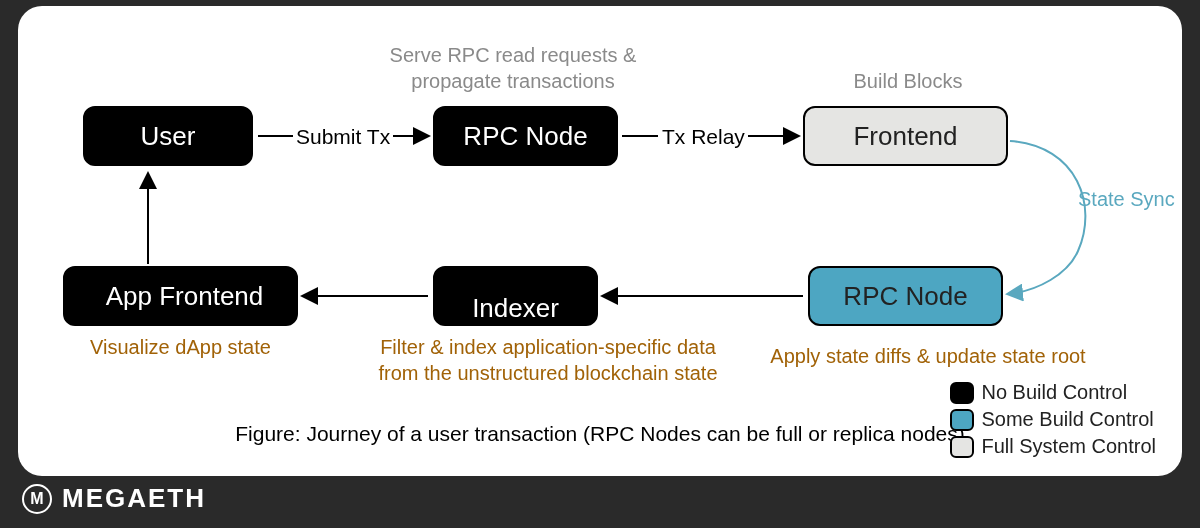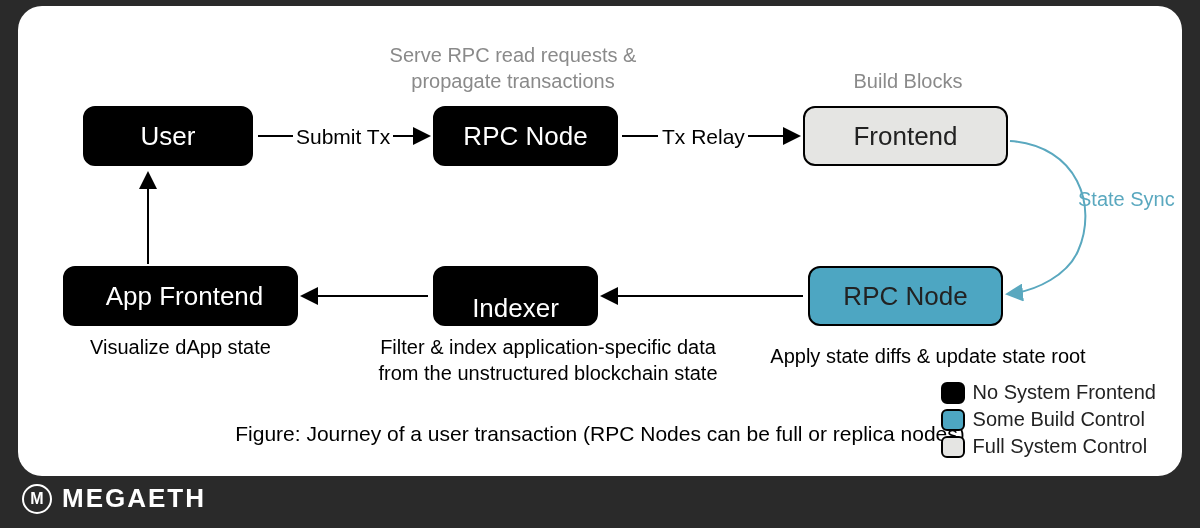--- a/index.html
+++ b/index.html
@@ -27,21 +27,21 @@
     border-radius: 12px;
     font-size: 26px;
     height: 60px;
     border: 2px solid #000;
   }
   .node-black { background: #000; color: #fff; }
   .node-light { background: #e5e5e3; color: #222; }
   .node-teal  { background: #4da6c2; color: #222; }
 
   .label { position: absolute; color: #8a8a8a; font-size: 20px; line-height: 1.3; text-align: center; }
-  .label-teal { color: #000000; }
+  .label-teal { color: #a16207; }
   .caption { position: absolute; color: #000000; font-size: 21px; text-align: center; width: 100%; }
 
   svg.overlay { position: absolute; left: 0; top: 0; width: 1164px; height: 470px; pointer-events: none; }
   .arrow-lbl { font-size: 21px; fill: #000; }
 
   .legend { position: absolute; right: 26px; bottom: 18px; }
   .legend-row { display: flex; align-items: center; gap: 8px; font-size: 20px; color: #222; margin-top: 4px; }
   .swatch { width: 24px; height: 22px; border-radius: 6px; border: 2px solid #000; display: inline-block; }
   .sw-black { background: #000; }
   .sw-teal  { background: #4da6c2; }
@@ -137,21 +137,21 @@
     <line x1="130" y1="258" x2="130" y2="168" stroke="#000" stroke-width="2" marker-end="url(#ah)"></line>
   </svg>
 
   <div class="caption" style="bottom:30px; left:0;">
     <span>Figure: Journey of a user transaction (RPC Nodes can be full or replica nodes)</span>
   </div>
 
   <div class="legend">
     <div class="legend-row">
       <span class="swatch sw-black"></span>
-      <span>No System Frontend</span>
+      <span>No Build Control</span>
     </div>
     <div class="legend-row">
       <span class="swatch sw-teal"></span>
       <span>Some Build Control</span>
     </div>
     <div class="legend-row">
       <span class="swatch sw-light"></span>
       <span>Full System Control</span>
     </div>
   </div>

